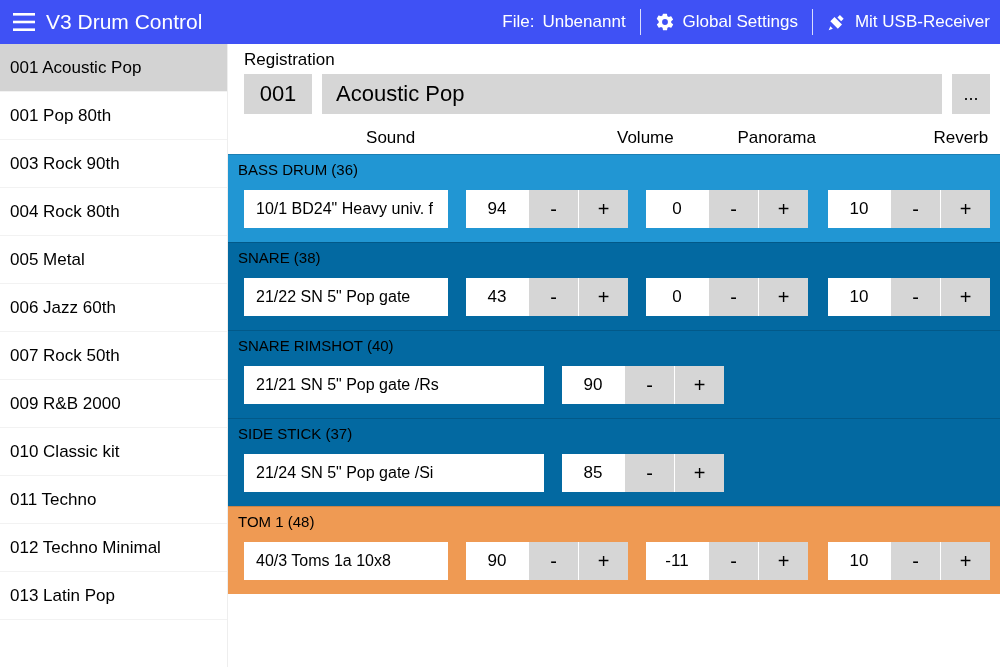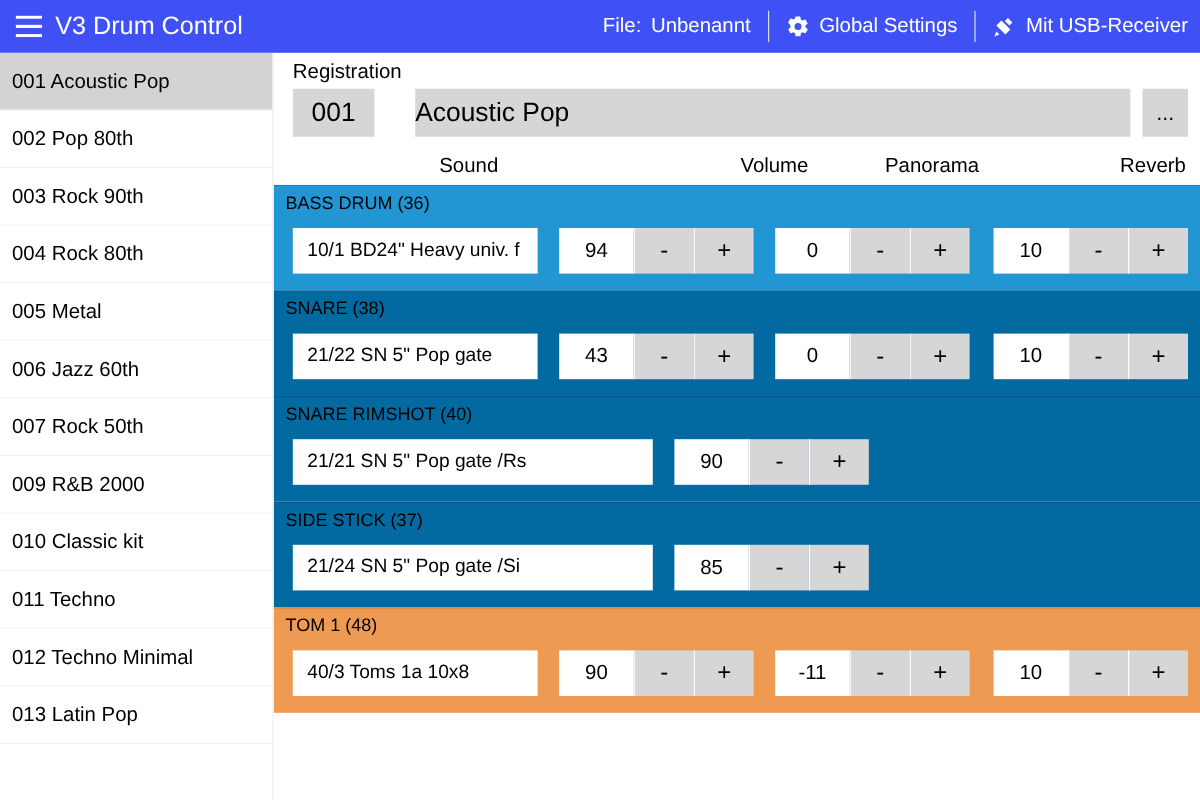--- a/index.html
+++ b/index.html
@@ -22,21 +22,21 @@
   .sidebar { width: 228px; border-right: 1px solid #eee; overflow: hidden; }
   .side-item { height: 48px; display: flex; align-items: center; padding-left: 10px; font-size: 17px; cursor: pointer; border-bottom: 1px solid #f2f2f2; }
   .side-item.selected { background: #d3d3d3; }
 
   
   .main { flex: 1; display: flex; flex-direction: column; overflow: hidden; }
   .reg-area { padding: 6px 10px 4px 16px; }
   .reg-label { font-size: 17px; margin-bottom: 4px; }
   .reg-row { display: flex; gap: 10px; align-items: center; }
   .reg-num { width: 68px; height: 40px; background: #d6d6d6; display: flex; align-items: center; justify-content: center; font-size: 22px; }
-  .reg-name { flex: 1; height: 40px; background: #d6d6d6; display: flex; align-items: center; font-size: 22px; margin-left: 24px; }
+  .reg-name { flex: 1; height: 40px; background: #d6d6d6; display: flex; align-items: center; padding-left: 14px; font-size: 22px; }
   .reg-more { width: 38px; height: 40px; background: #d6d6d6; display: flex; align-items: center; justify-content: center; font-size: 18px; cursor: pointer; }
 
   
   .col-headers { display: flex; padding: 10px 0 6px 0; font-size: 17px; }
   .col-headers > div:nth-child(1){ width:332px; text-align:center; }
   .col-headers > div:nth-child(2){ width:188px; text-align:center; }
   .col-headers > div:nth-child(3){ width:188px; text-align:left; }
   .col-headers > div:nth-child(4){ width:80px;  text-align:center; }
 
   
@@ -96,21 +96,21 @@
         </svg>
     </span>
     <span>Mit USB-Receiver</span>
   </div>
 </div>
 
 <div class="body">
 
   <div class="sidebar" id="sidebar">
       <div class="side-item selected">001 Acoustic Pop</div>
-      <div class="side-item">002 Pop 80th</div>
+      <div class="side-item">001 Pop 80th</div>
       <div class="side-item">003 Rock 90th</div>
       <div class="side-item">004 Rock 80th</div>
       <div class="side-item">005 Metal</div>
       <div class="side-item">006 Jazz 60th</div>
       <div class="side-item">007 Rock 50th</div>
       <div class="side-item">009 R&amp;B 2000</div>
       <div class="side-item">010 Classic kit</div>
       <div class="side-item">011 Techno</div>
       <div class="side-item">012 Techno Minimal</div>
       <div class="side-item">013 Latin Pop</div>

